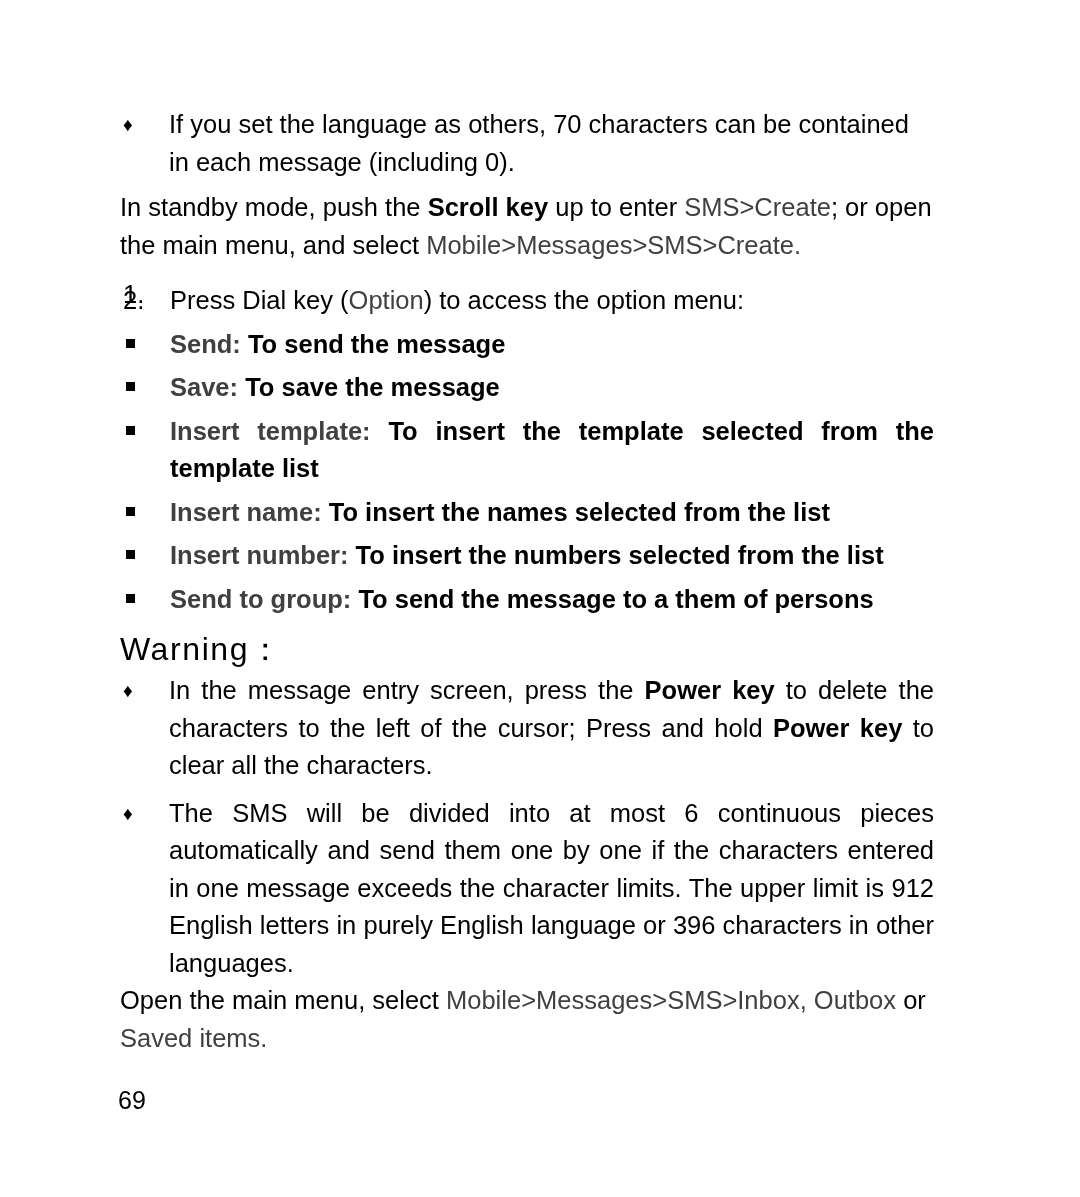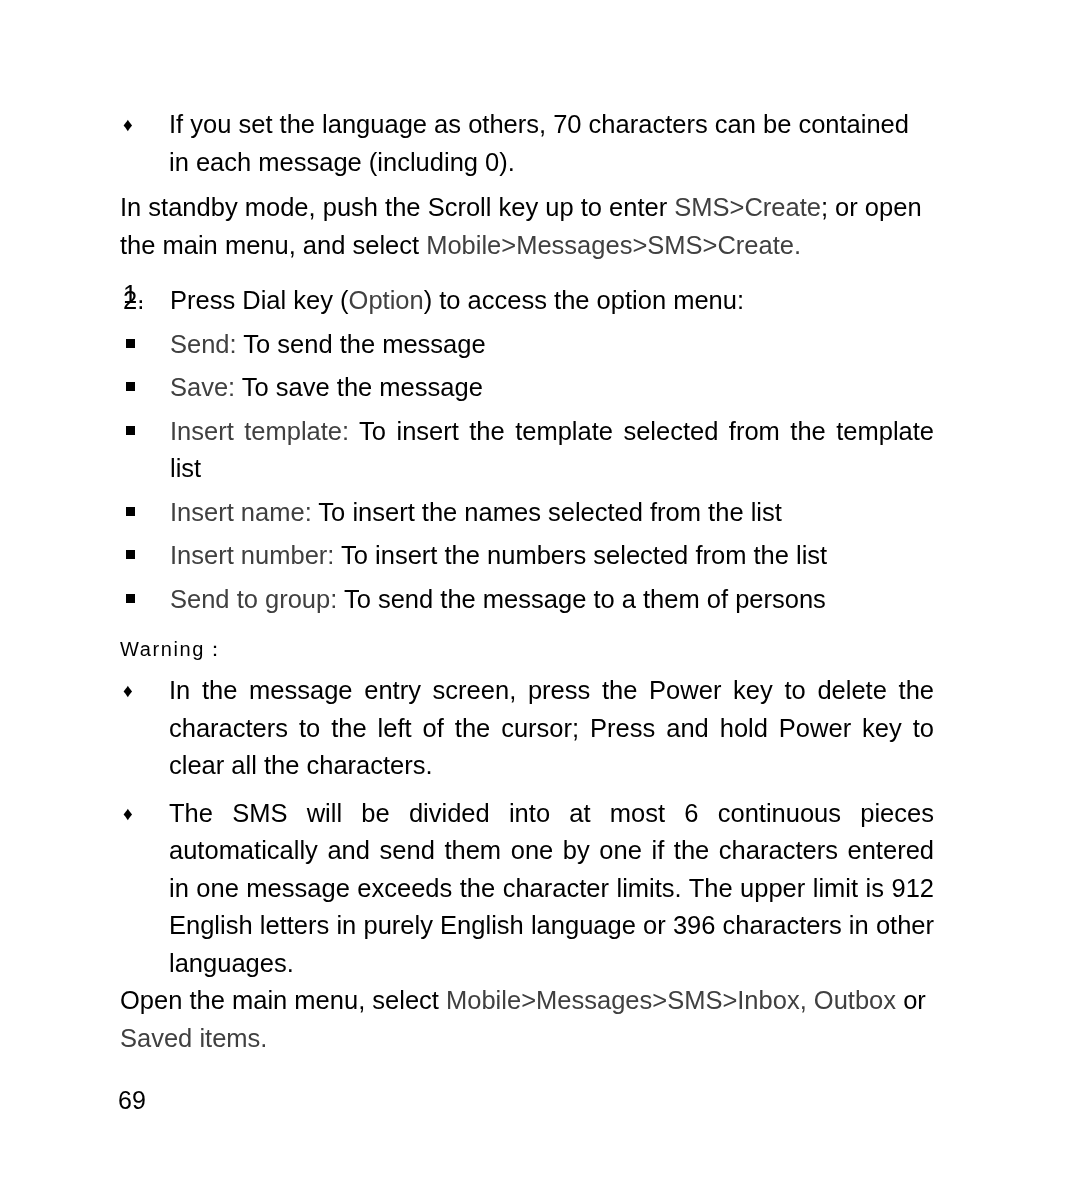--- a/index.html
+++ b/index.html
@@ -74,40 +74,41 @@
     line-height: 37.5px;
   }
 
   
   .sq-item {
     position: relative;
     padding-left: 50px;
     font-size: 25.5px;
     line-height: 37.5px;
     margin: 0;
+    font-weight: bold;
   }
   .sq-item > .bullet {
     position: absolute;
     left: 6px;
     top: 13px;
     width: 9px;
     height: 9px;
     background: #000000;
   }
   .sq-item.justify > .txt {
     display: block;
     text-align: justify;
     text-align-last: left;
   }
 
   .blue { color: #404040; }
-  .bold { font-weight: normal; }
+  .bold { font-weight: bold; }
 
   .warning-label {
-    font-size: 20px;
+    font-size: 32px;
     line-height: 34px;
     letter-spacing: 1.6px;
     color: #000000;
     margin: 6px 0 6px 0;
   }
 
   .heading {
     font-size: 33px;
     font-weight: bold;
     color: #1414e1;

